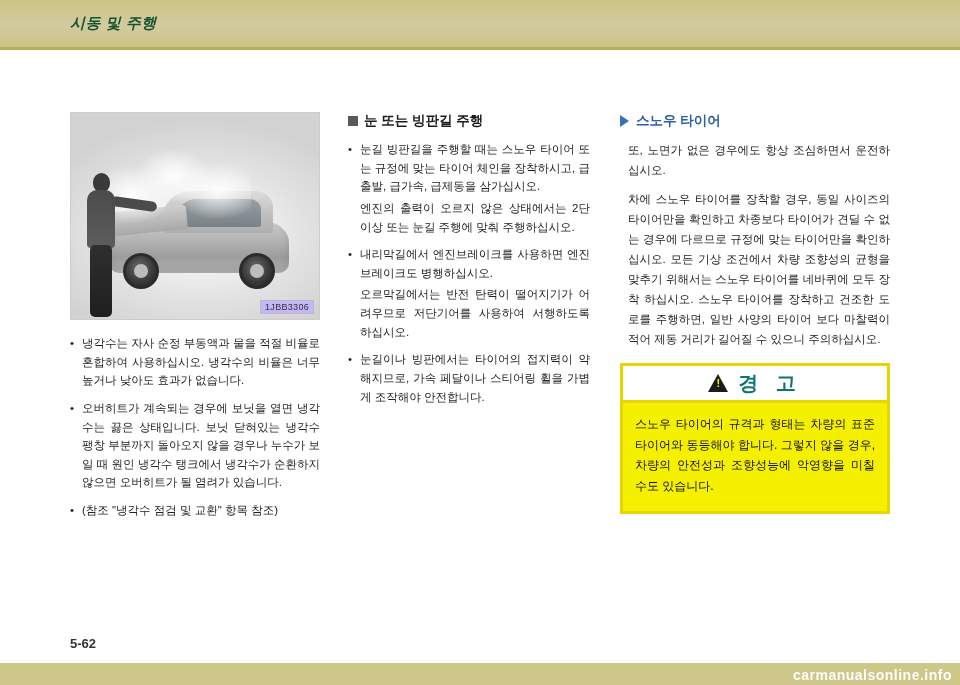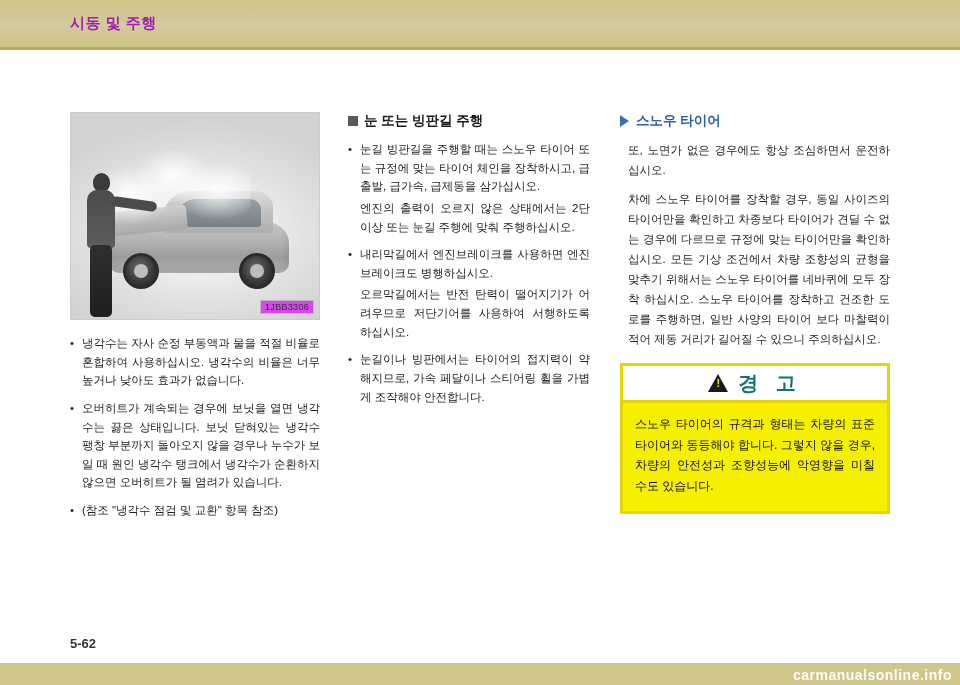--- a/index.html
+++ b/index.html
@@ -35,22 +35,23 @@
     width: 960px;
     height: 47px;
     background: linear-gradient(to bottom, #cec484 0%, #d3caa0 55%, #cdc384 100%);
   }
   .header-title {
     position: absolute;
     left: 70px;
     top: 14px;
     font-size: 15px;
     font-weight: bold;
-    color: #a21caf;
+    color: #14532d;
     letter-spacing: 0.5px;
+    font-style: italic;
   }
   .header-rule {
     position: absolute;
     left: 0;
     top: 47px;
     width: 960px;
     height: 3px;
     background: #b9ad5c;
   }
 
@@ -184,21 +185,21 @@
     left: 26px; top: 26px;
     width: 46px; height: 10px;
     background: #4b4b4b;
     border-radius: 6px;
     transform: rotate(8deg);
   }
   .photo-code {
     position: absolute;
     right: 5px;
     bottom: 5px;
-    background: #d946ef;
+    background: #c4b5fd;
     color: #333333;
     font-size: 9px;
     padding: 1px 4px;
     border: 1px solid #bbbbbb;
     letter-spacing: 0.3px;
   }
 
   
   .bullet-list {
     margin: 14px 0 0 0;

